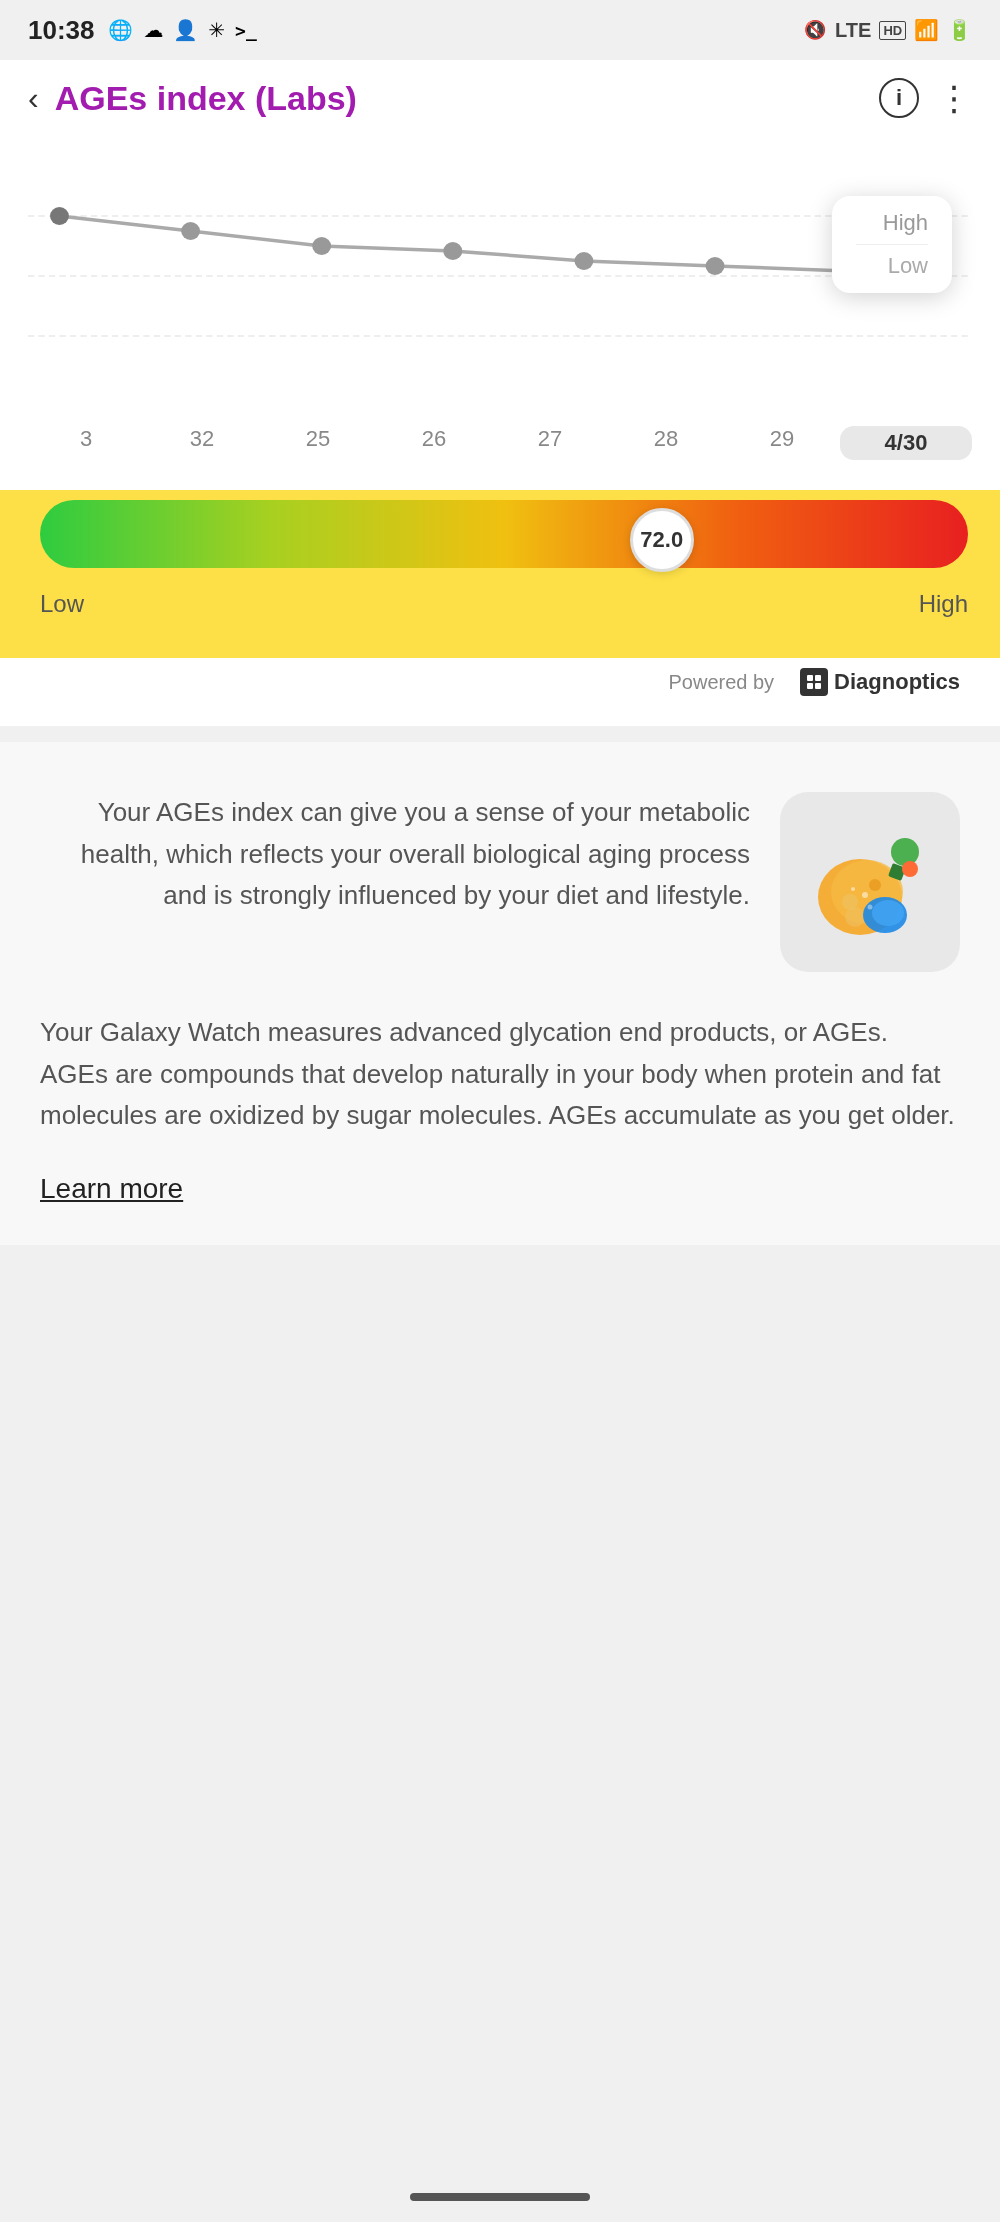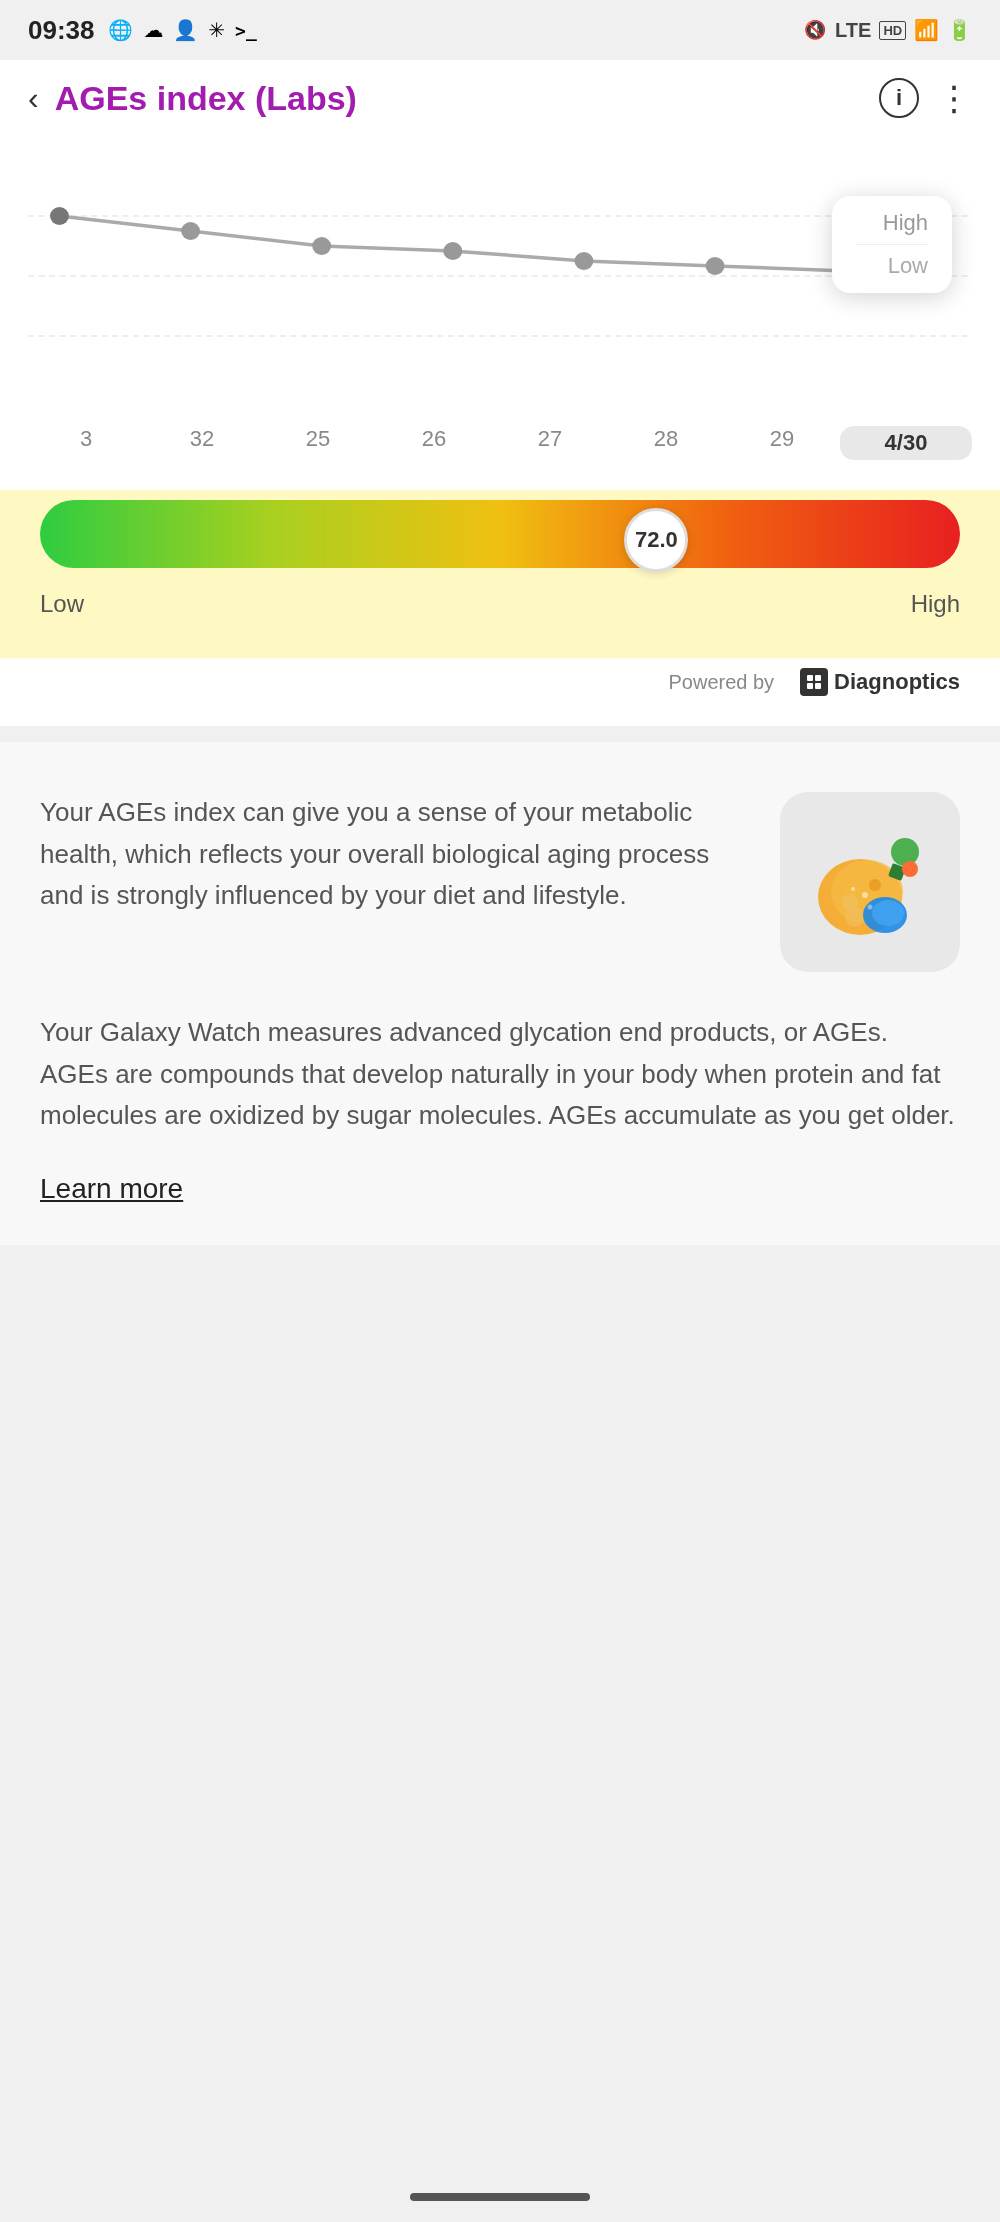--- a/index.html
+++ b/index.html
@@ -146,22 +146,22 @@
       margin: 8px 0;
     }
     .tooltip-low {
       font-size: 22px;
       color: #aaa;
       text-align: right;
     }
 
     
     .gauge-section {
-      background: #fef9c3;
-      padding: 10px 40px 40px 40px;
+      background: #fde047;
+      padding: 10px 32px 40px 40px;
     }
     .gradient-bar-wrapper {
       position: relative;
       width: 100%;
       height: 80px;
       margin-bottom: 10px;
     }
     .gradient-bar {
       width: 100%;
       height: 68px;
@@ -238,20 +238,21 @@
     
     .info-section {
       background: #f8f8f8;
       padding: 50px 40px 40px 40px;
     }
     .info-content {
       display: flex;
       align-items: flex-start;
       gap: 30px;
       margin-bottom: 40px;
+      text-align: right;
     }
     .info-text-block {
       flex: 1;
     }
     .info-text {
       font-size: 26px;
       color: #555;
       line-height: 1.6;
       margin-bottom: 0;
     }
@@ -303,21 +304,21 @@
     .bottom-spacer {
       height: 200px;
       background: #f0f0f0;
     }
   </style>
 </head>
 <body>
 
 <div class="status-bar">
   <div style="display:flex;align-items:center;gap:14px;">
-    <span class="status-time">09:38</span>
+    <span class="status-time">10:38</span>
     <div class="status-left-icons">
       <span style="font-size:20px;">🌐</span>
       <span style="font-size:20px;">☁</span>
       <span style="font-size:20px;">👤</span>
       <span style="font-size:20px;">✳</span>
       <span style="font-size:18px; font-family:monospace; font-weight:bold;">&gt;_</span>
     </div>
   </div>
   <div class="status-icons">
     <span style="font-size:18px;">🔇</span>

